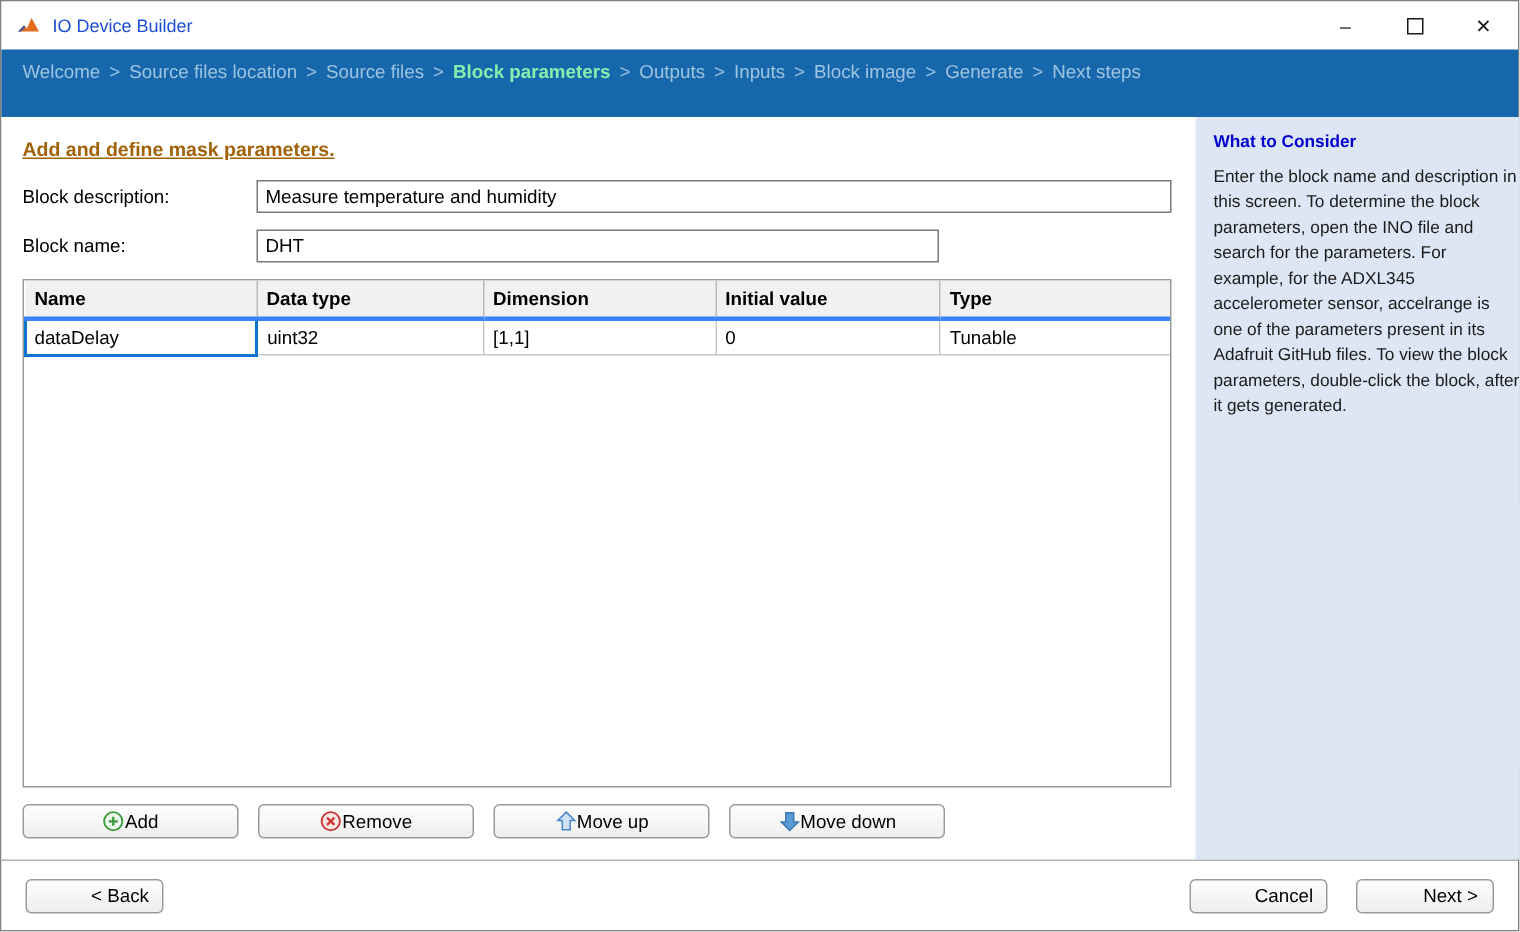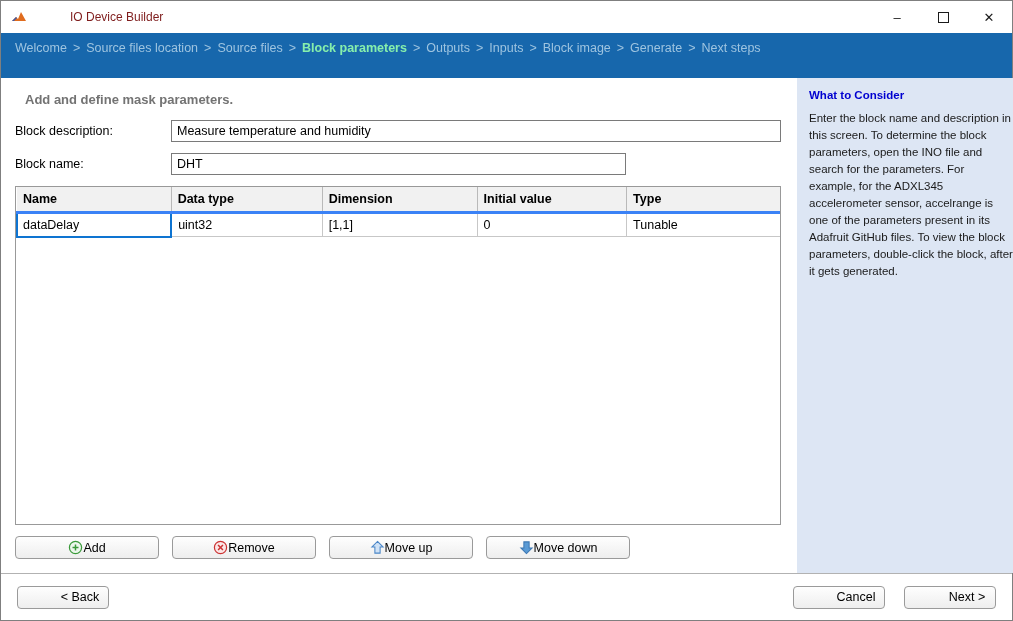--- a/index.html
+++ b/index.html
@@ -5,39 +5,39 @@
   html,body { margin:0; padding:0; background:#e8e8e8; font-family:"Liberation Sans", sans-serif; }
   .window {
     width:1013px; height:621px; box-sizing:border-box;
     border:1px solid #7f7f7f; background:#fff;
     display:flex; flex-direction:column; margin:0 auto;
   }
 
   
   .titlebar { height:32px; flex:0 0 32px; display:flex; align-items:center; padding-left:10px; background:#fff; }
   .app-icon { width:16px; height:16px; margin-right:8px; flex:0 0 16px; }
-  .titlebar-title { font-size:12px; color:#7f1d1d; flex:1;margin-left:35px; }
+  .titlebar-title { font-size:12px; color:#1d4ed8; flex:1; }
   .win-controls { display:flex; height:100%; }
   .win-btn { width:46px; display:flex; align-items:center; justify-content:center; font-size:13px; color:#1a1a1a; cursor:default; }
   .maximize-glyph { display:inline-block; width:9px; height:9px; border:1px solid #1a1a1a; }
 
   
   .breadcrumb {
     height:45px; flex:0 0 45px; background:#1767ac; box-sizing:border-box;
     padding:8px 14px 15px 14px; font-size:12.5px; color:#9ec4e0;
     display:flex; flex-wrap:wrap; align-content:flex-start; gap:0 6px;
   }
   .crumb { white-space:nowrap; }
   .crumb.active { color:#86efac; font-weight:bold; }
   .crumb-sep { color:#9ec4e0; }
 
   
   .body { flex:1; display:flex; min-height:0; }
   .content { flex:1; padding:14px 16px 0 14px; box-sizing:border-box; background:#fff; }
-  .heading { font-weight:bold; font-size:13px; color:#737373; margin:0 0 13px 10px; }
+  .heading { font-weight:bold; font-size:13px; color:#a16207; margin:0 0 13px 0;text-decoration:underline; }
 
   .field-row { display:flex; align-items:center; margin-bottom:11px; }
   .field-label { width:156px; font-size:12.5px; color:#000; flex:0 0 156px; }
   input.text {
     height:20px; border:1px solid #7a7a7a; font-size:12.5px;
     padding:0 5px; font-family:"Liberation Sans", sans-serif; color:#000; background:#fff;
   }
   .input-name { width:443px; }
   .input-desc { width:598px; }
 

